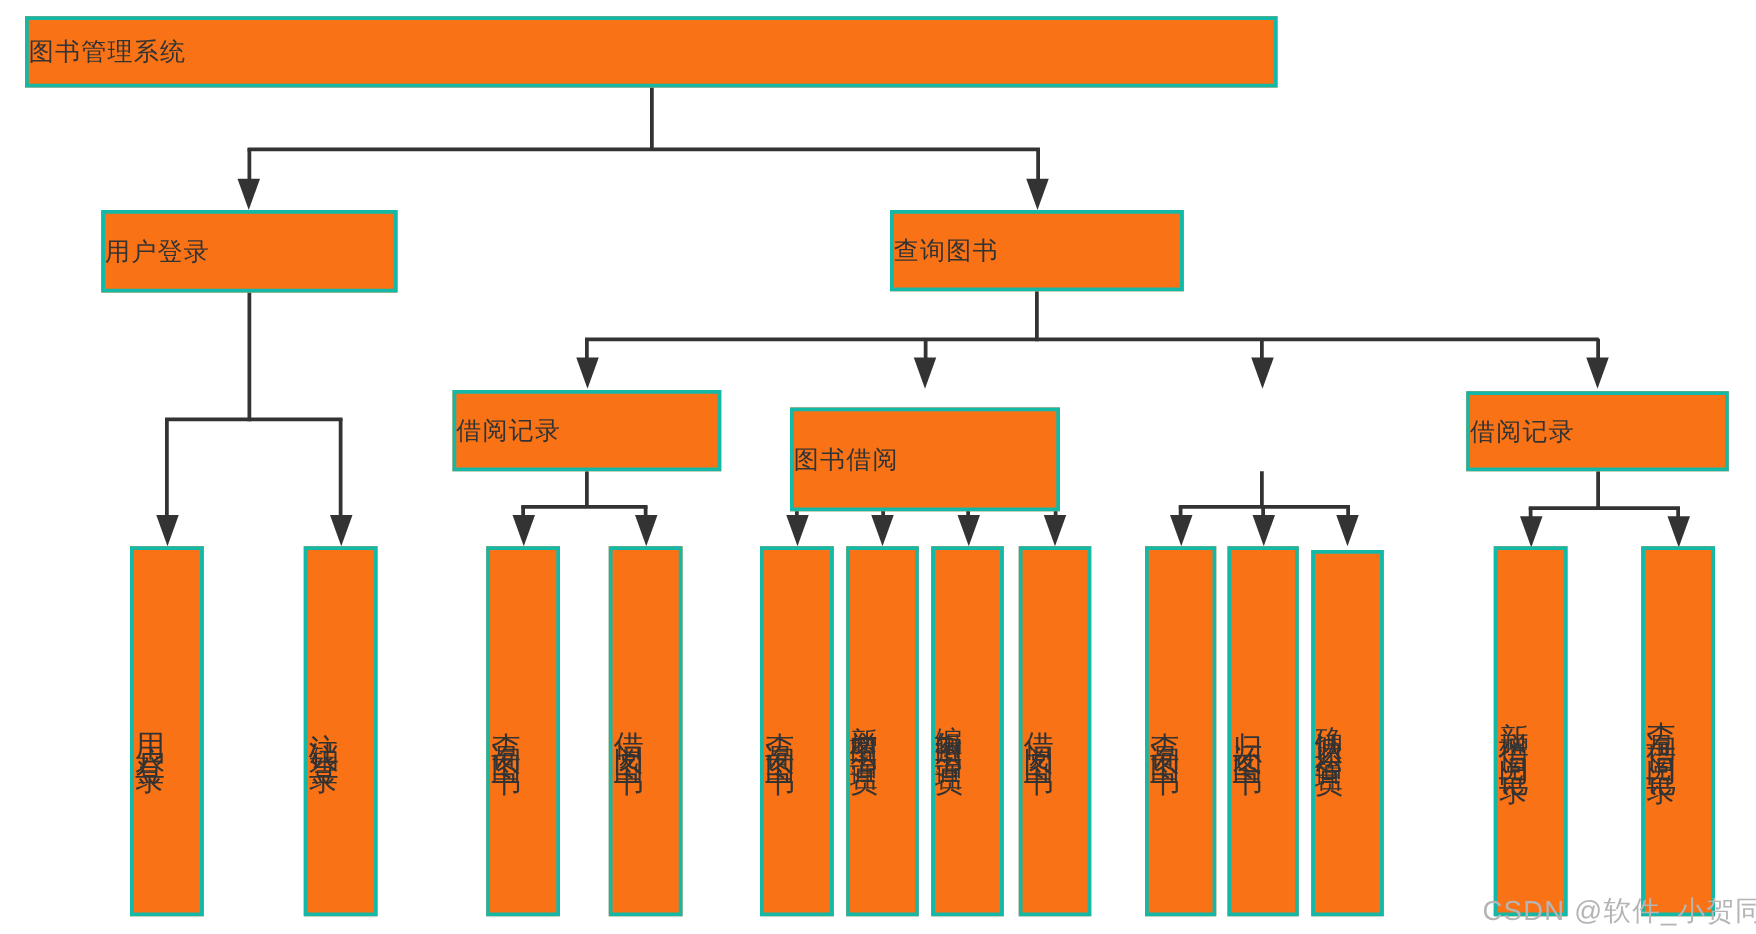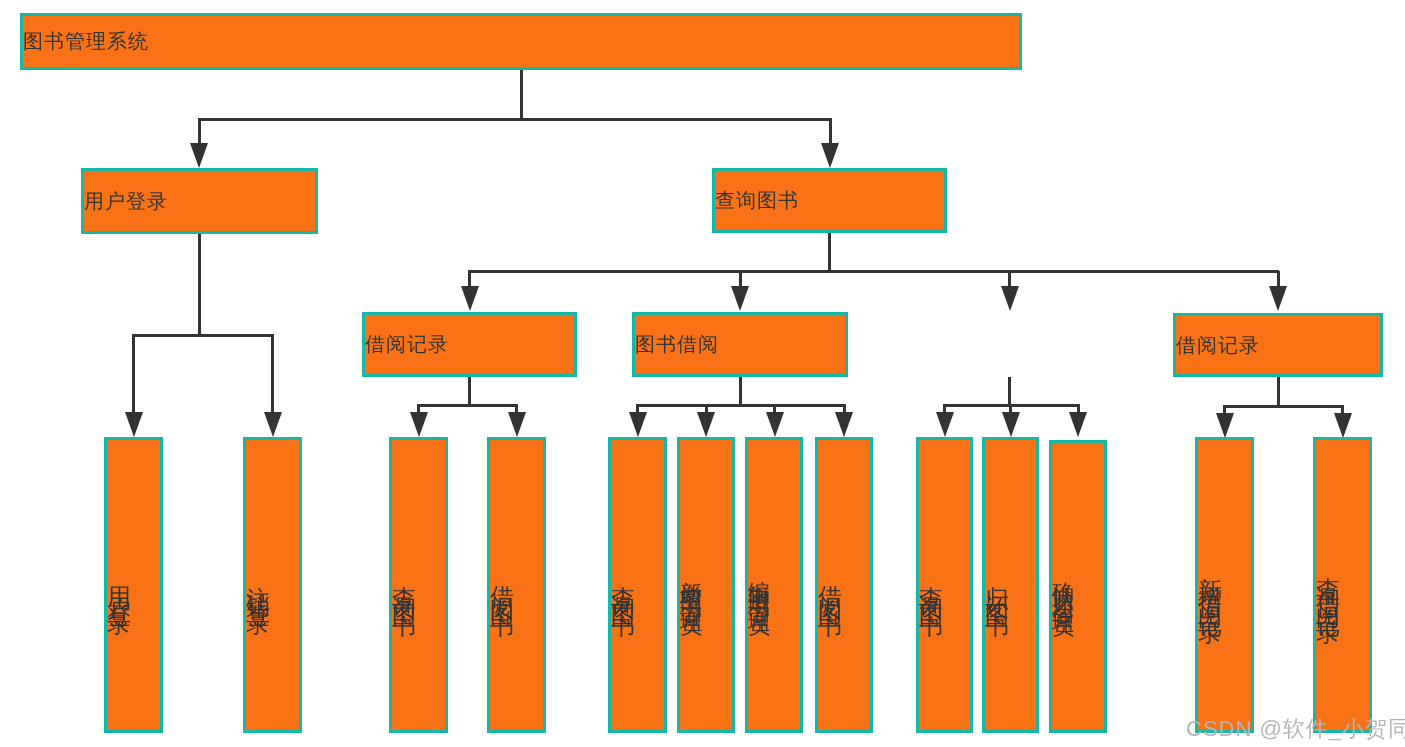--- a/index.html
+++ b/index.html
@@ -96,21 +96,21 @@
   </div>
 
   <div class="box" style="left:712px;top:168px;width:235px;height:65px">
     <span class="hlabel">查询图书</span>
   </div>
 
   <div class="box" style="left:362px;top:312px;width:215px;height:65px">
     <span class="hlabel">借阅记录</span>
   </div>
 
-  <div class="box" style="left:632px;top:312px;width:216px;height:65px">
+  <div class="box" style="left:632px;top:326px;width:216px;height:83px">
     <span class="hlabel">图书借阅</span>
   </div>
 
 
   <div class="box" style="left:1173px;top:313px;width:210px;height:64px">
     <span class="hlabel">借阅记录</span>
   </div>
 
   <div class="box" style="left:104px;top:437px;width:59px;height:296px">
     <span class="vlabel">用户登录</span>

